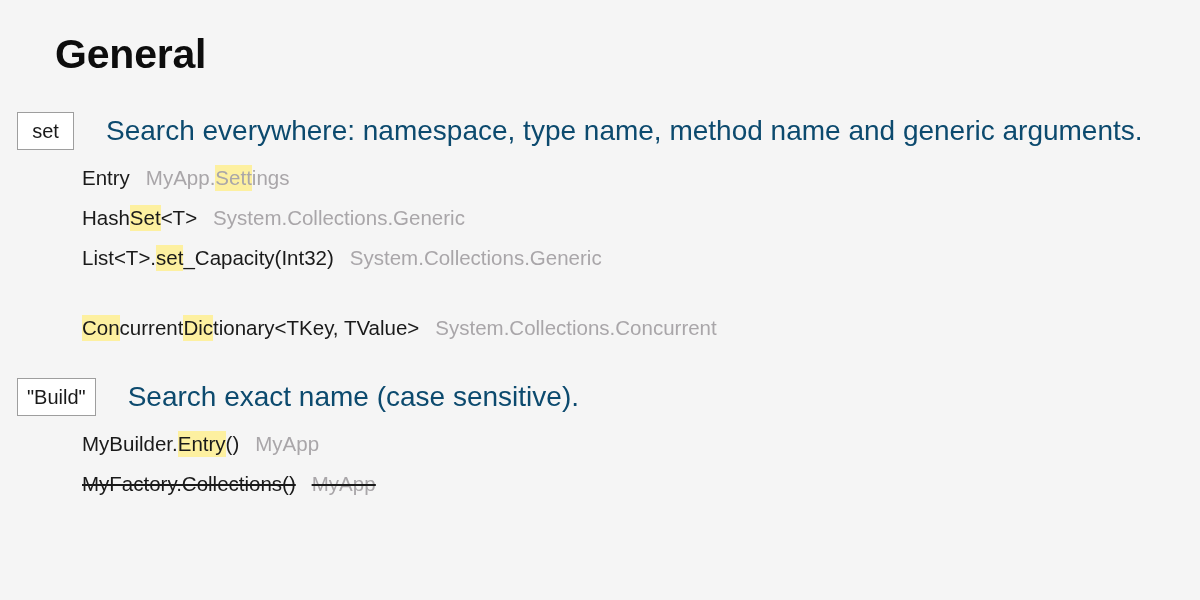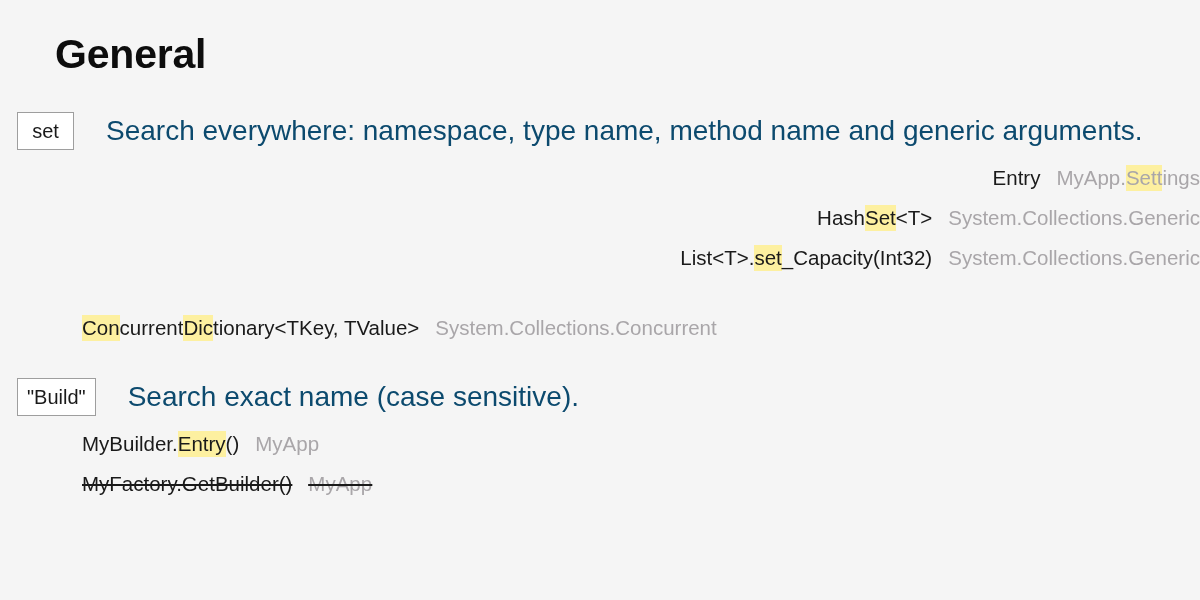--- a/index.html
+++ b/index.html
@@ -104,21 +104,21 @@
     text-decoration-color: #1a1a1a;
     text-decoration-thickness: 2px;
   }
   mark.hl {
     background: #fdf0a0;
     color: inherit;
     padding: 1px 0 2px 0;
     border-radius: 0;
   }
 
-  .sec-1 { margin-top: 0px; text-align: right; }
+  .sec-1 { margin-top: 0px; }
   .sec-2 { margin-top: 26px; }
   .sec-3 { margin-top: 26px; }
 </style>
 </head>
 <body>
 
 <div class="page">
 
   <div class="page-title">General</div>
 
@@ -139,18 +139,18 @@
           <div class="result-row"><span class="primary"><mark class="hl">Con</mark><span>current</span><mark class="hl">Dic</mark><span>tionary&lt;TKey, TValue&gt;</span></span><span class="gap"></span><span class="secondary"><span>System.Collections.Concurrent</span></span></div>
         </div>
       </div>
       <div class="section sec-3">
         <div class="section-head">
           <div class="key-box">"Build"</div>
           <div class="section-desc">Search exact name (case sensitive).</div>
         </div>
         <div class="results">
           <div class="result-row"><span class="primary"><span>MyBuilder.</span><mark class="hl">Entry</mark><span>()</span></span><span class="gap"></span><span class="secondary"><span>MyApp</span></span></div>
-          <div class="result-row struck"><span class="primary"><span>MyFactory.GetBuilder()</span></span><span class="gap"></span><span class="secondary"><span>MyApp</span></span></div>
+          <div class="result-row struck"><span class="primary"><span>MyFactory.Collections()</span></span><span class="gap"></span><span class="secondary"><span>MyApp</span></span></div>
         </div>
       </div>
     </div>
 
 </div>
 
 </body></html>

